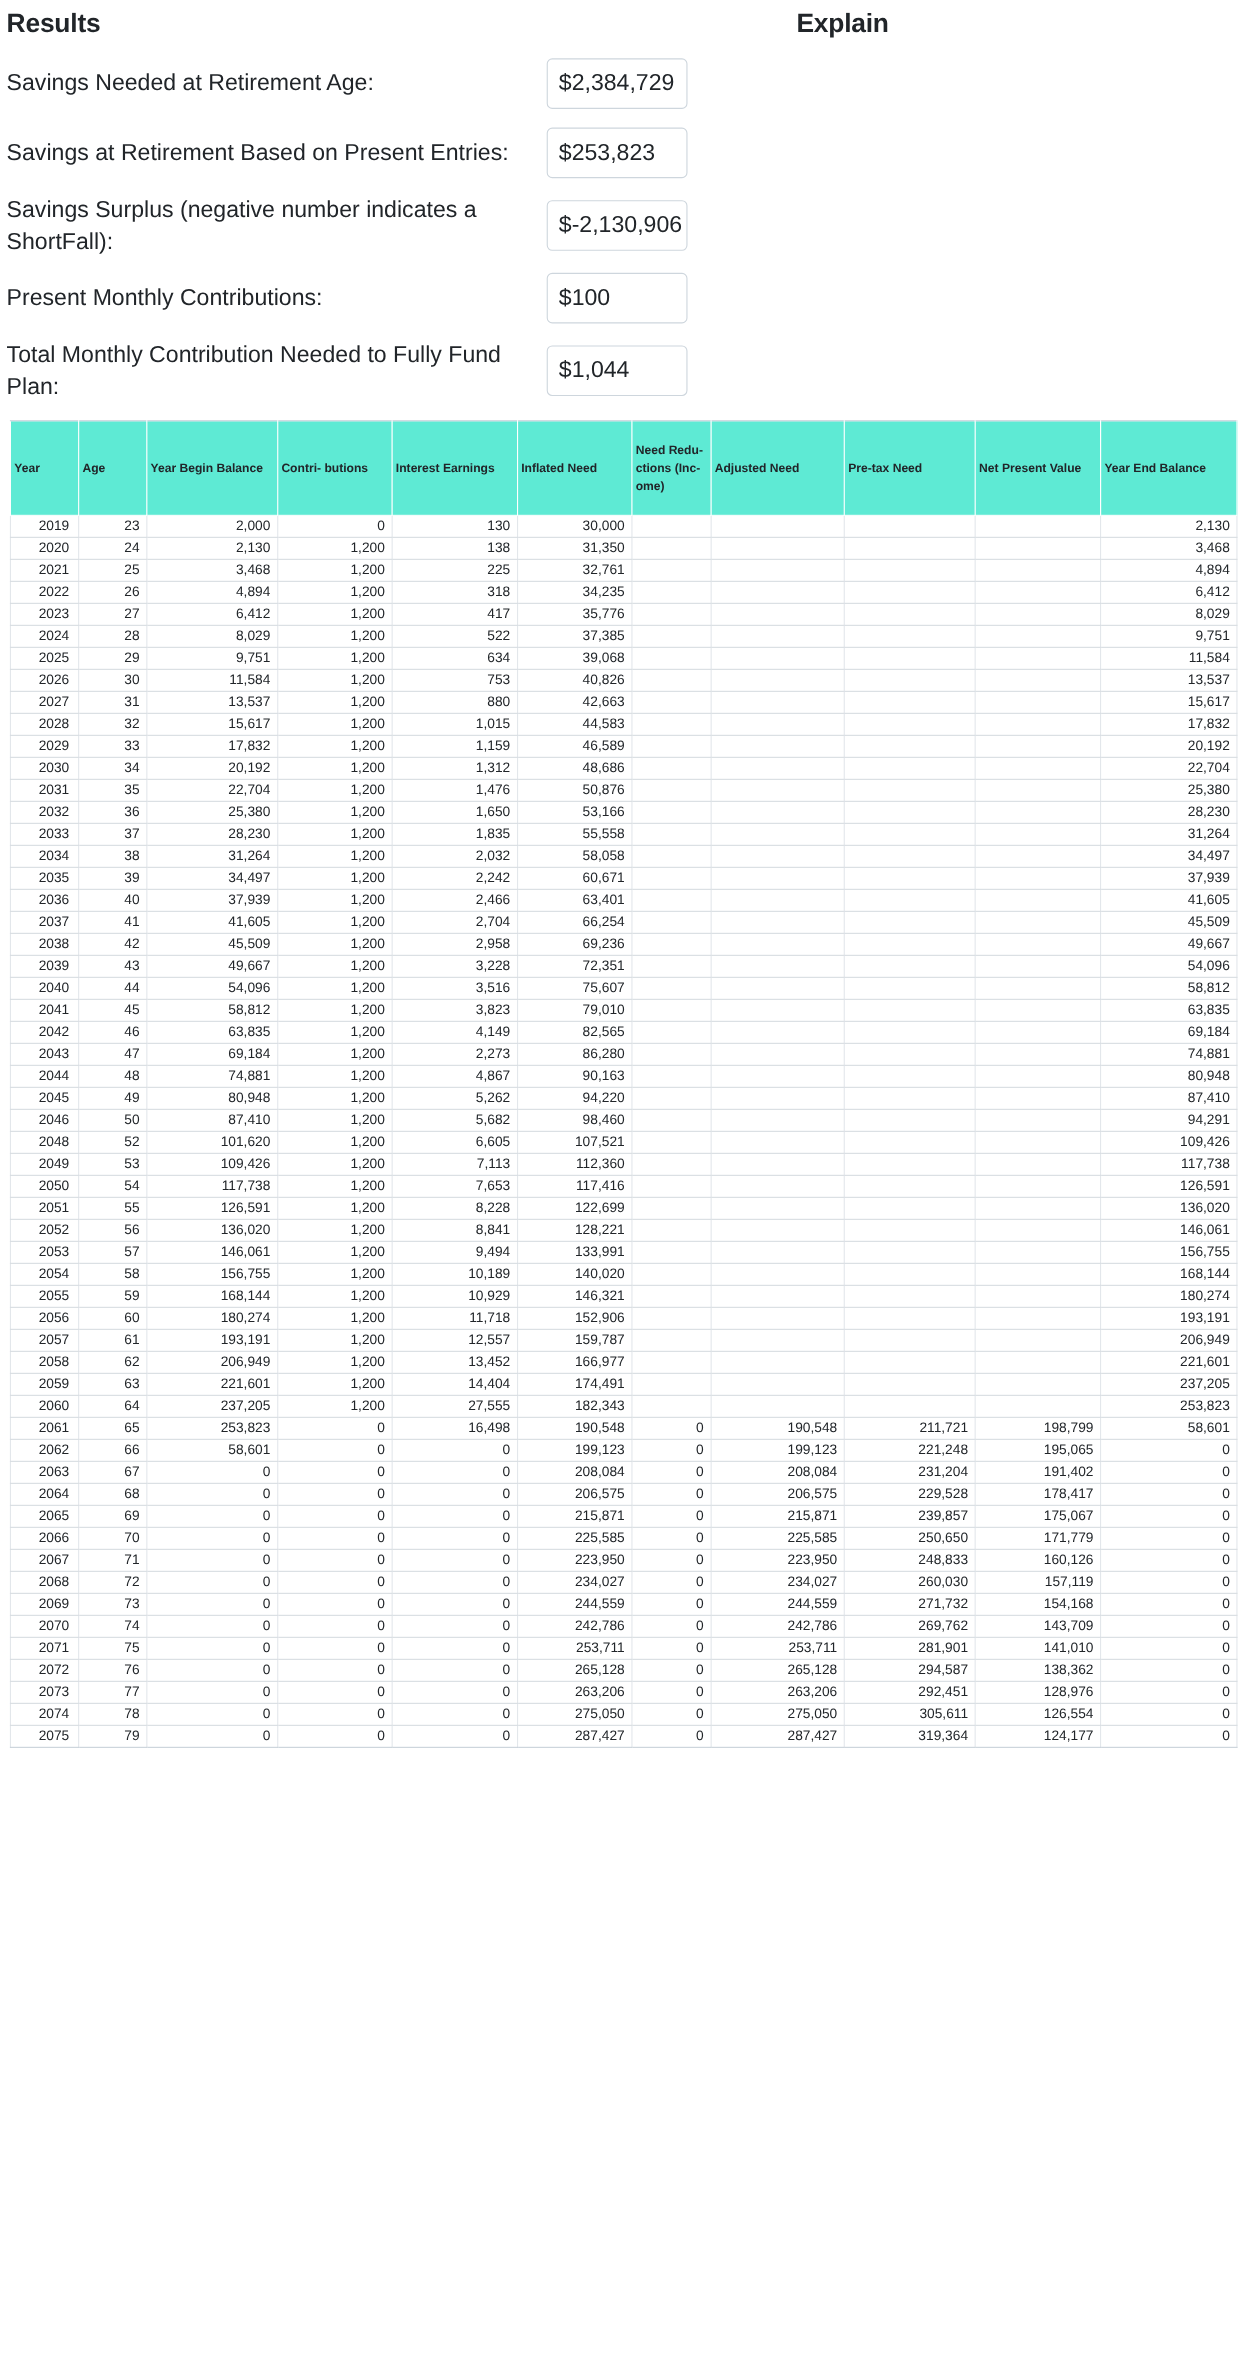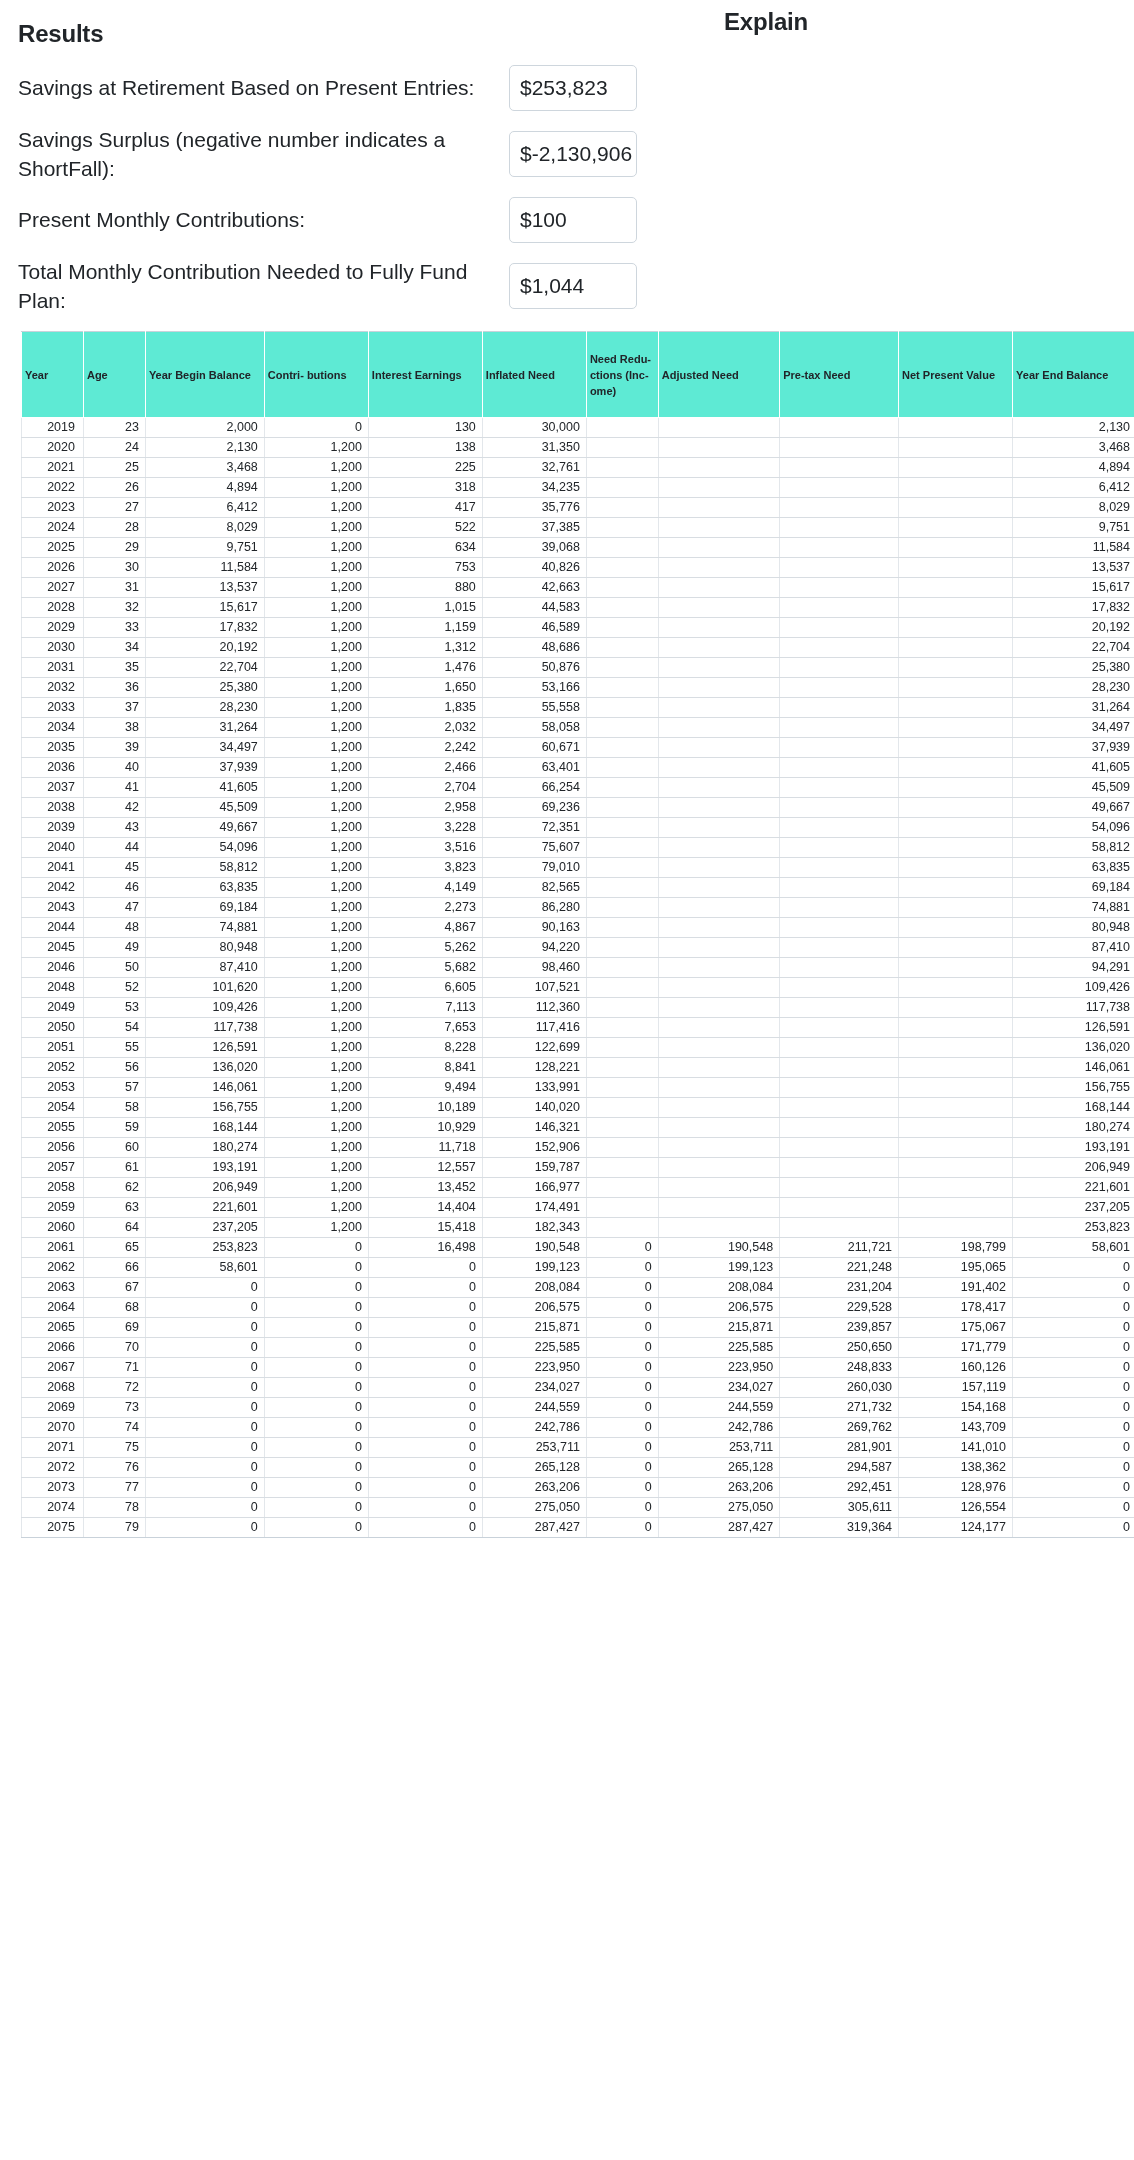--- a/index.html
+++ b/index.html
@@ -9,21 +9,21 @@
   }
   body {
     width: 1134px;
     font-family: "Liberation Sans", sans-serif;
     color: #212529;
     -webkit-font-smoothing: antialiased;
   }
   .page {
     width: 1134px;
     box-sizing: border-box;
-    padding: 12px;
+    padding: 0;
     position: relative;
   }
 
   
   .results-header {
     display: flex;
     align-items: flex-start;
     padding: 8px 0 0 0;
     height: 44px;
     box-sizing: border-box;
@@ -149,20 +149,26 @@
 <body>
 
 <div class="page">
 
   <div class="results-header">
     <div class="results-title">Results</div>
   </div>
   <div class="explain-title">Explain</div>
 
   <div class="results-list">
+      <div class="result-row h1">
+        <div class="result-label">Savings Needed at Retirement Age:</div>
+        <div class="result-value-box">
+          <span class="val">$2,384,729</span>
+        </div>
+      </div>
       <div class="result-row h1">
         <div class="result-label">Savings at Retirement Based on Present Entries:</div>
         <div class="result-value-box">
           <span class="val">$253,823</span>
         </div>
       </div>
       <div class="result-row h2">
         <div class="result-label">Savings Surplus (negative number indicates a ShortFall):</div>
         <div class="result-value-box">
           <span class="val">$-2,130,906</span>
@@ -731,21 +737,21 @@
             <td></td>
             <td></td>
             <td></td>
             <td>237,205</td>
           </tr>
           <tr>
             <td>2060</td>
             <td>64</td>
             <td>237,205</td>
             <td>1,200</td>
-            <td>15,418</td>
+            <td>27,555</td>
             <td>182,343</td>
             <td></td>
             <td></td>
             <td></td>
             <td></td>
             <td>253,823</td>
           </tr>
           <tr>
             <td>2061</td>
             <td>65</td>

